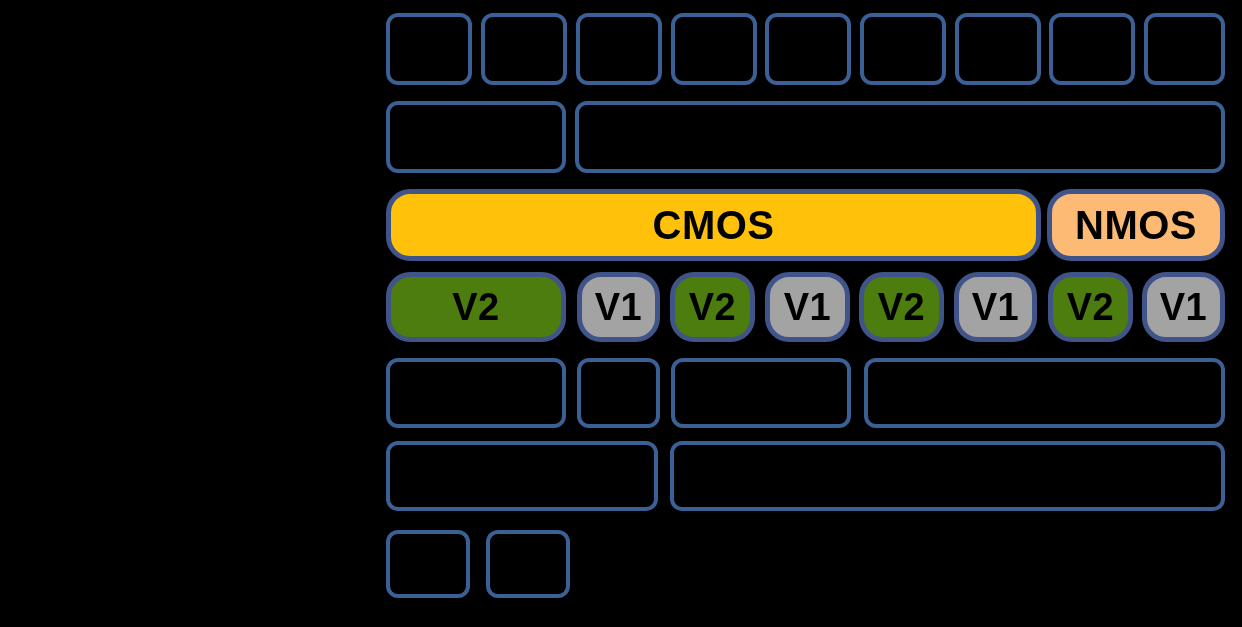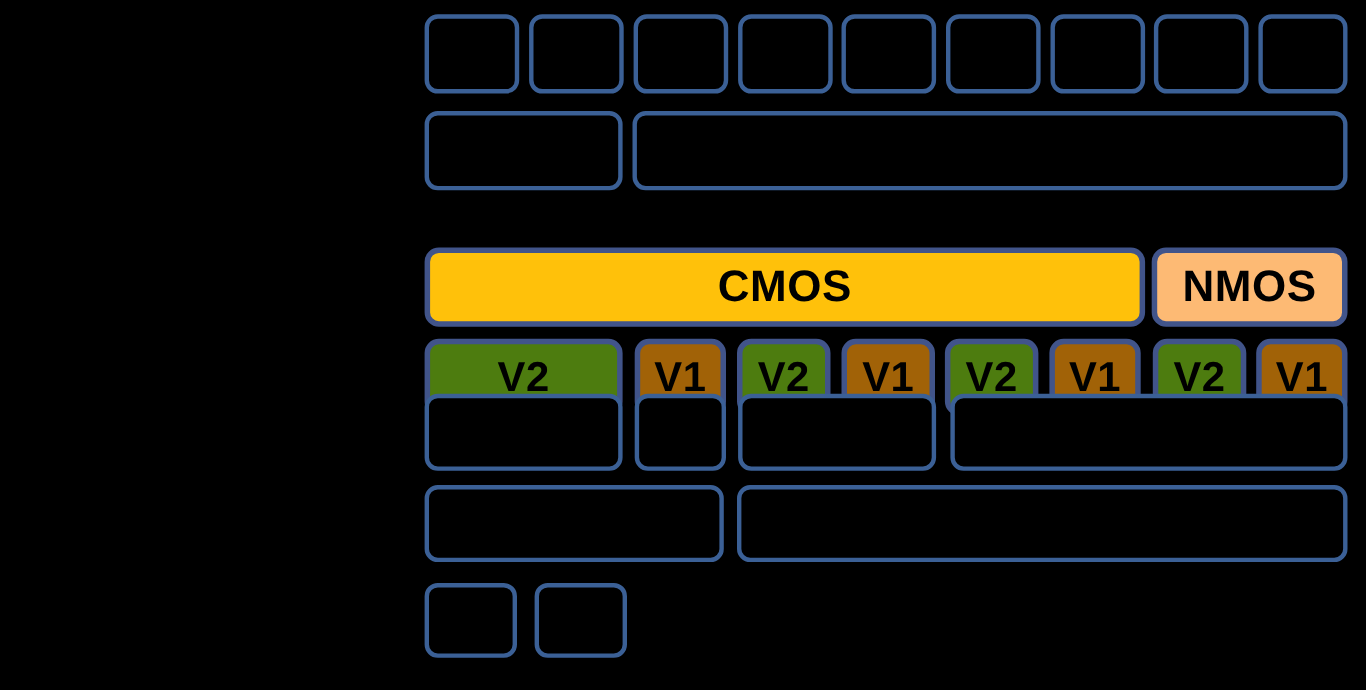--- a/index.html
+++ b/index.html
@@ -45,27 +45,26 @@
   
   .cell.empty {
     background: #000000;
     border-color: #3B6096;
     border-width: 4px;
   }
   
   .cell.filled {
     border-color: #41548A;
     border-width: 5px;
-    border-radius: 13px;
-    margin-top: 36px;
+    border-radius: 24px;
   }
   .cell.cmos   { background: #FFC10A; }
   .cell.nmos   { background: #fdba74; }
   .cell.v2     { background: #4d7c0f; }
-  .cell.v1     { background: #a16207; }
+  .cell.v1     { background: #a3a3a3; }
 
   .cell-label {
     font-family: "Liberation Sans", sans-serif;
     font-weight: bold;
     color: #000000;
     white-space: nowrap;
   }
   .cell.cmos .cell-label,
   .cell.nmos .cell-label { font-size: 40px; }
   .cell.v2 .cell-label,

